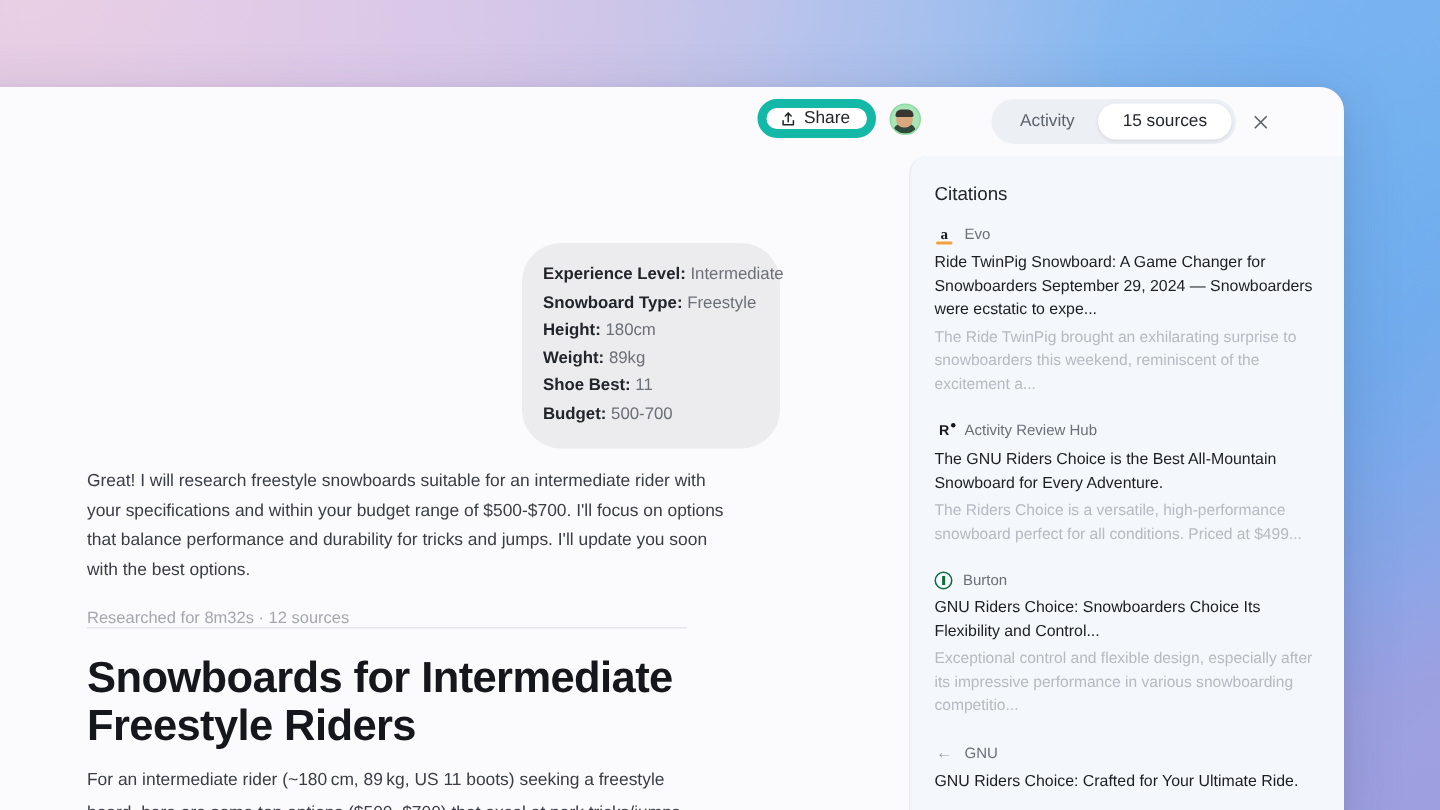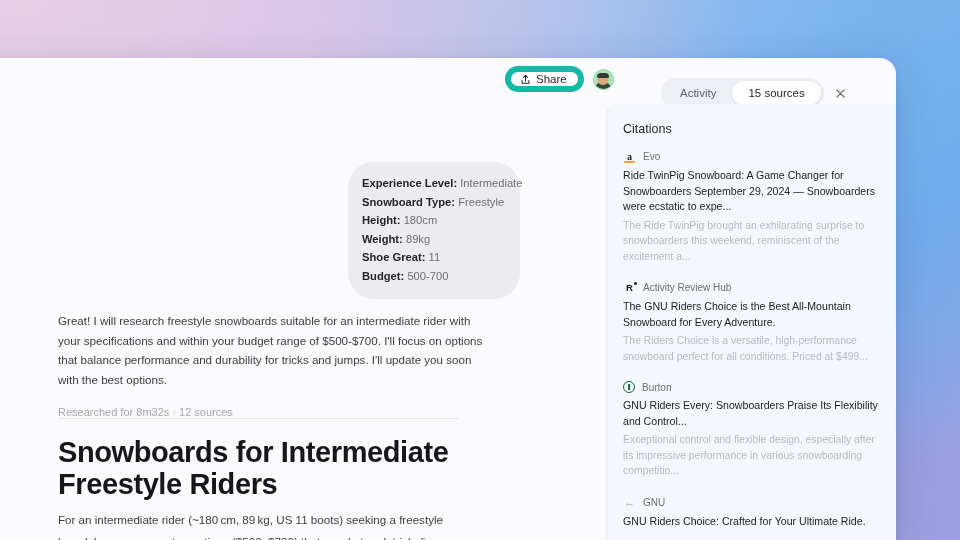--- a/index.html
+++ b/index.html
@@ -104,21 +104,21 @@
   .avatar .body {
     position:absolute; left:50%; bottom:0; transform:translateX(-50%);
     width:16px; height:7px; border-radius:8px 8px 0 0;
     background:#2f4a3a;
   }
 
   
   .topbar-right {
     position: absolute;
     left: 683px;
-    top: 20px;
+    top: 8px;
     display: flex;
     align-items: center;
     gap: 6px;
   }
 
   .segmented {
     display: flex;
     align-items: center;
     background: #eceff4;
     border-radius: 15px;
@@ -370,21 +370,21 @@
         </div>
         <div class="spec-line">
           <b>Height:</b>
           <span>180cm</span>
         </div>
         <div class="spec-line">
           <b>Weight:</b>
           <span>89kg</span>
         </div>
         <div class="spec-line">
-          <b>Shoe Great:</b>
+          <b>Shoe Best:</b>
           <span>11</span>
         </div>
         <div class="spec-line">
           <b>Budget:</b>
           <span>500-700</span>
         </div>
       </div>
 
       <div class="assistant-msg">
         <p>Great! I will research freestyle snowboards suitable for an intermediate rider with your specifications and within your budget range of $500-$700. I'll focus on options that balance performance and durability for tricks and jumps. I'll update you soon with the best options.</p>
@@ -418,21 +418,21 @@
         </div>
         <div class="cite-title">The GNU Riders Choice is the Best All-Mountain Snowboard for Every Adventure.</div>
         <div class="cite-snippet">The Riders Choice is a versatile, high-performance snowboard perfect for all conditions. Priced at $499...</div>
       </div>
 
       <div class="citation">
         <div class="cite-source">
           <span class="fav fav-burton"></span>
           <span class="cite-source-name">Burton</span>
         </div>
-        <div class="cite-title">GNU Riders Every: Snowboarders Praise Its Flexibility and Control...</div>
+        <div class="cite-title">GNU Riders Choice: Snowboarders Choice Its Flexibility and Control...</div>
         <div class="cite-snippet">Exceptional control and flexible design, especially after its impressive performance in various snowboarding competitio...</div>
       </div>
 
       <div class="citation">
         <div class="cite-source">
           <span class="fav fav-gnu">←</span>
           <span class="cite-source-name">GNU</span>
         </div>
         <div class="cite-title">GNU Riders Choice: Crafted for Your Ultimate Ride.</div>
 

